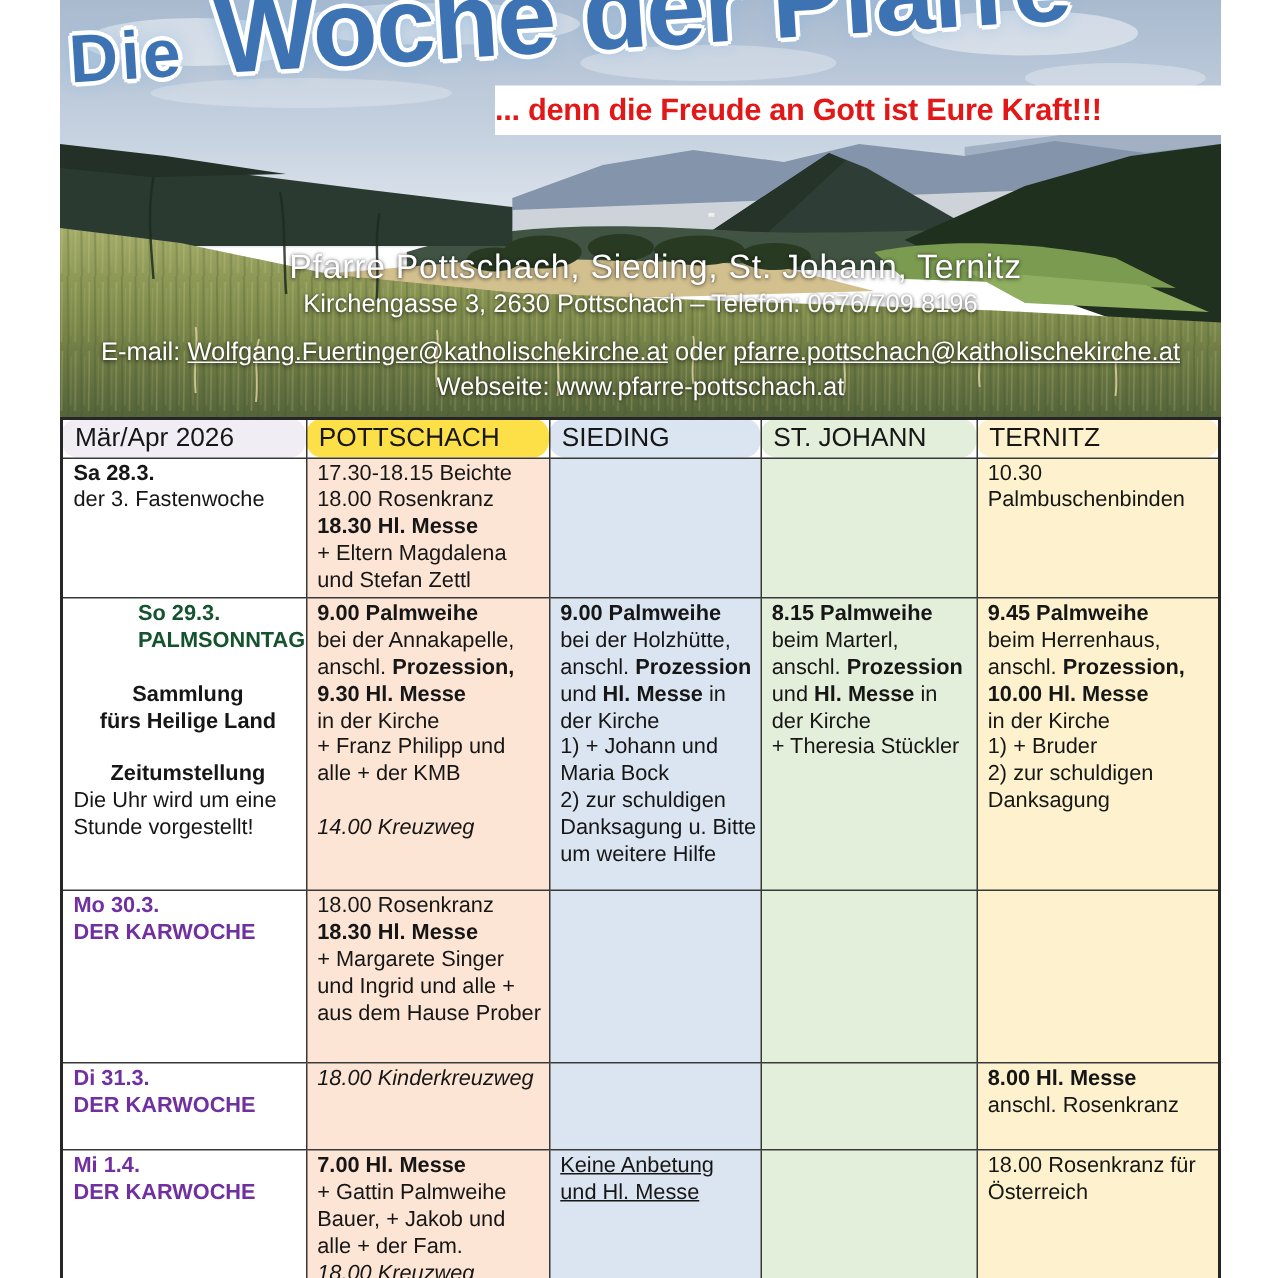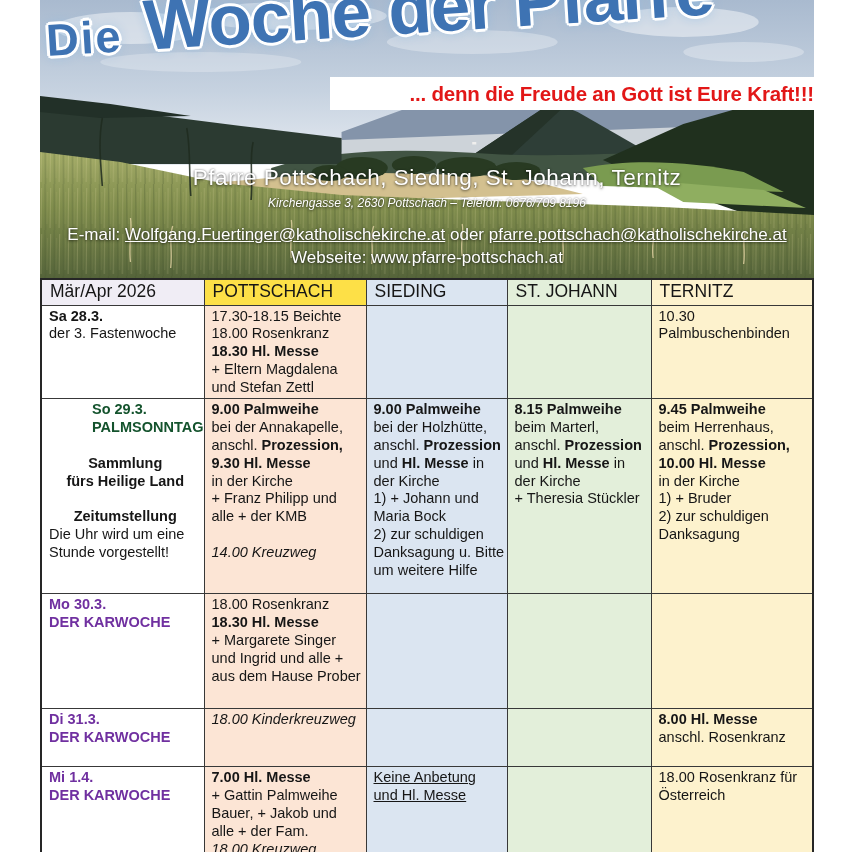--- a/index.html
+++ b/index.html
@@ -14,38 +14,38 @@
   .title { position:absolute; left:8px; top:-4px; display:flex; align-items:baseline; gap:22px;
            transform:rotate(-3.6deg); transform-origin:0 100%; white-space:nowrap;
            font-weight:bold; color:#3e73b3; line-height:1;
            text-shadow:-2px -2px 0 #fff, 2px -2px 0 #fff, -2px 2px 0 #fff, 2px 2px 0 #fff,
                        0 -3px 0 #fff, 0 3px 0 #fff, -3px 0 0 #fff, 3px 0 0 #fff,
                        0 0 12px rgba(140,185,225,.95); }
   .title-die  { font-size:45px; letter-spacing:2px; }
   .title-rest { font-size:71px; letter-spacing:-1px; }
 
   .slogan { position:absolute; right:0; top:57px; width:484px; height:33px; background:#ffffff;
-            display:flex; align-items:center; justify-content:flex-end;margin-top:20px; }
+            display:flex; align-items:center; justify-content:flex-start; }
   .slogan span { color:#e21717; font-weight:bold; font-size:20.5px; letter-spacing:-0.2px; }
 
   .contact { position:absolute; left:0; right:0; top:164px; text-align:center; color:#ffffff;
              text-shadow:0 1px 3px rgba(0,0,0,.55), 0 0 2px rgba(0,0,0,.35); }
   .contact .l1 { font-size:22.5px; line-height:28px; letter-spacing:.5px;margin-left:20px; }
-  .contact .l2 { font-size:12px;  line-height:22px;font-style:italic; }
+  .contact .l2 { font-size:17px;  line-height:22px; }
   .contact .l3 { font-size:17px;  line-height:24px; margin-top:9px; }
   .contact .l4 { font-size:17px;  line-height:22px; }
   .contact .u  { text-decoration:underline;text-align:center; }
 
   
   table.sched { position:absolute; left:40px; top:278px; width:772px; table-layout:fixed;
                 border-collapse:collapse; border:2px solid #262626; font-size:14.5px; color:#161616; }
   table.sched col.w0{width:163px} table.sched col.w1{width:162px} table.sched col.w2{width:141px}
   table.sched col.w3{width:144px} table.sched col.w4{width:162px}
   table.sched th, table.sched td { border:1px solid #383838; vertical-align:top; text-align:left; }
-  table.sched th { height:26px; font-weight:normal; font-size:17.5px; padding:1px 6px 2px 8px; vertical-align:middle; }
+  table.sched th { height:26px; font-weight:normal; font-size:17.5px; padding:1px 6px 2px 8px; vertical-align:middle;border-radius:11px; }
   table.sched td { padding:2px 2px 2px 7px; }
   .h0{background:#f0edf5} .h1{background:#fde047} .h2{background:#dbe5f1} .h3{background:#e3efda} .h4{background:#fdf2cd}
   .c0{background:#ffffff} .c1{background:#fce5d5} .c2{background:#dbe5f1} .c3{background:#e3efda} .c4{background:#fdf2cd}
   tbody tr:nth-child(1){height:92px} tbody tr:nth-child(2){height:195px} tbody tr:nth-child(3){height:115px}
   tbody tr:nth-child(4){height:58px} tbody tr:nth-child(5){height:96px}
   .line { line-height:17.8px; min-height:17.8px; }
   .line.center { text-align:center; }
   .line.red { color:#14532d;margin-left:43px; } .line.purple { color:#7030a0; }
   .b { font-weight:bold; } .i { font-style:italic; } .u { text-decoration:underline; }
 </style>

